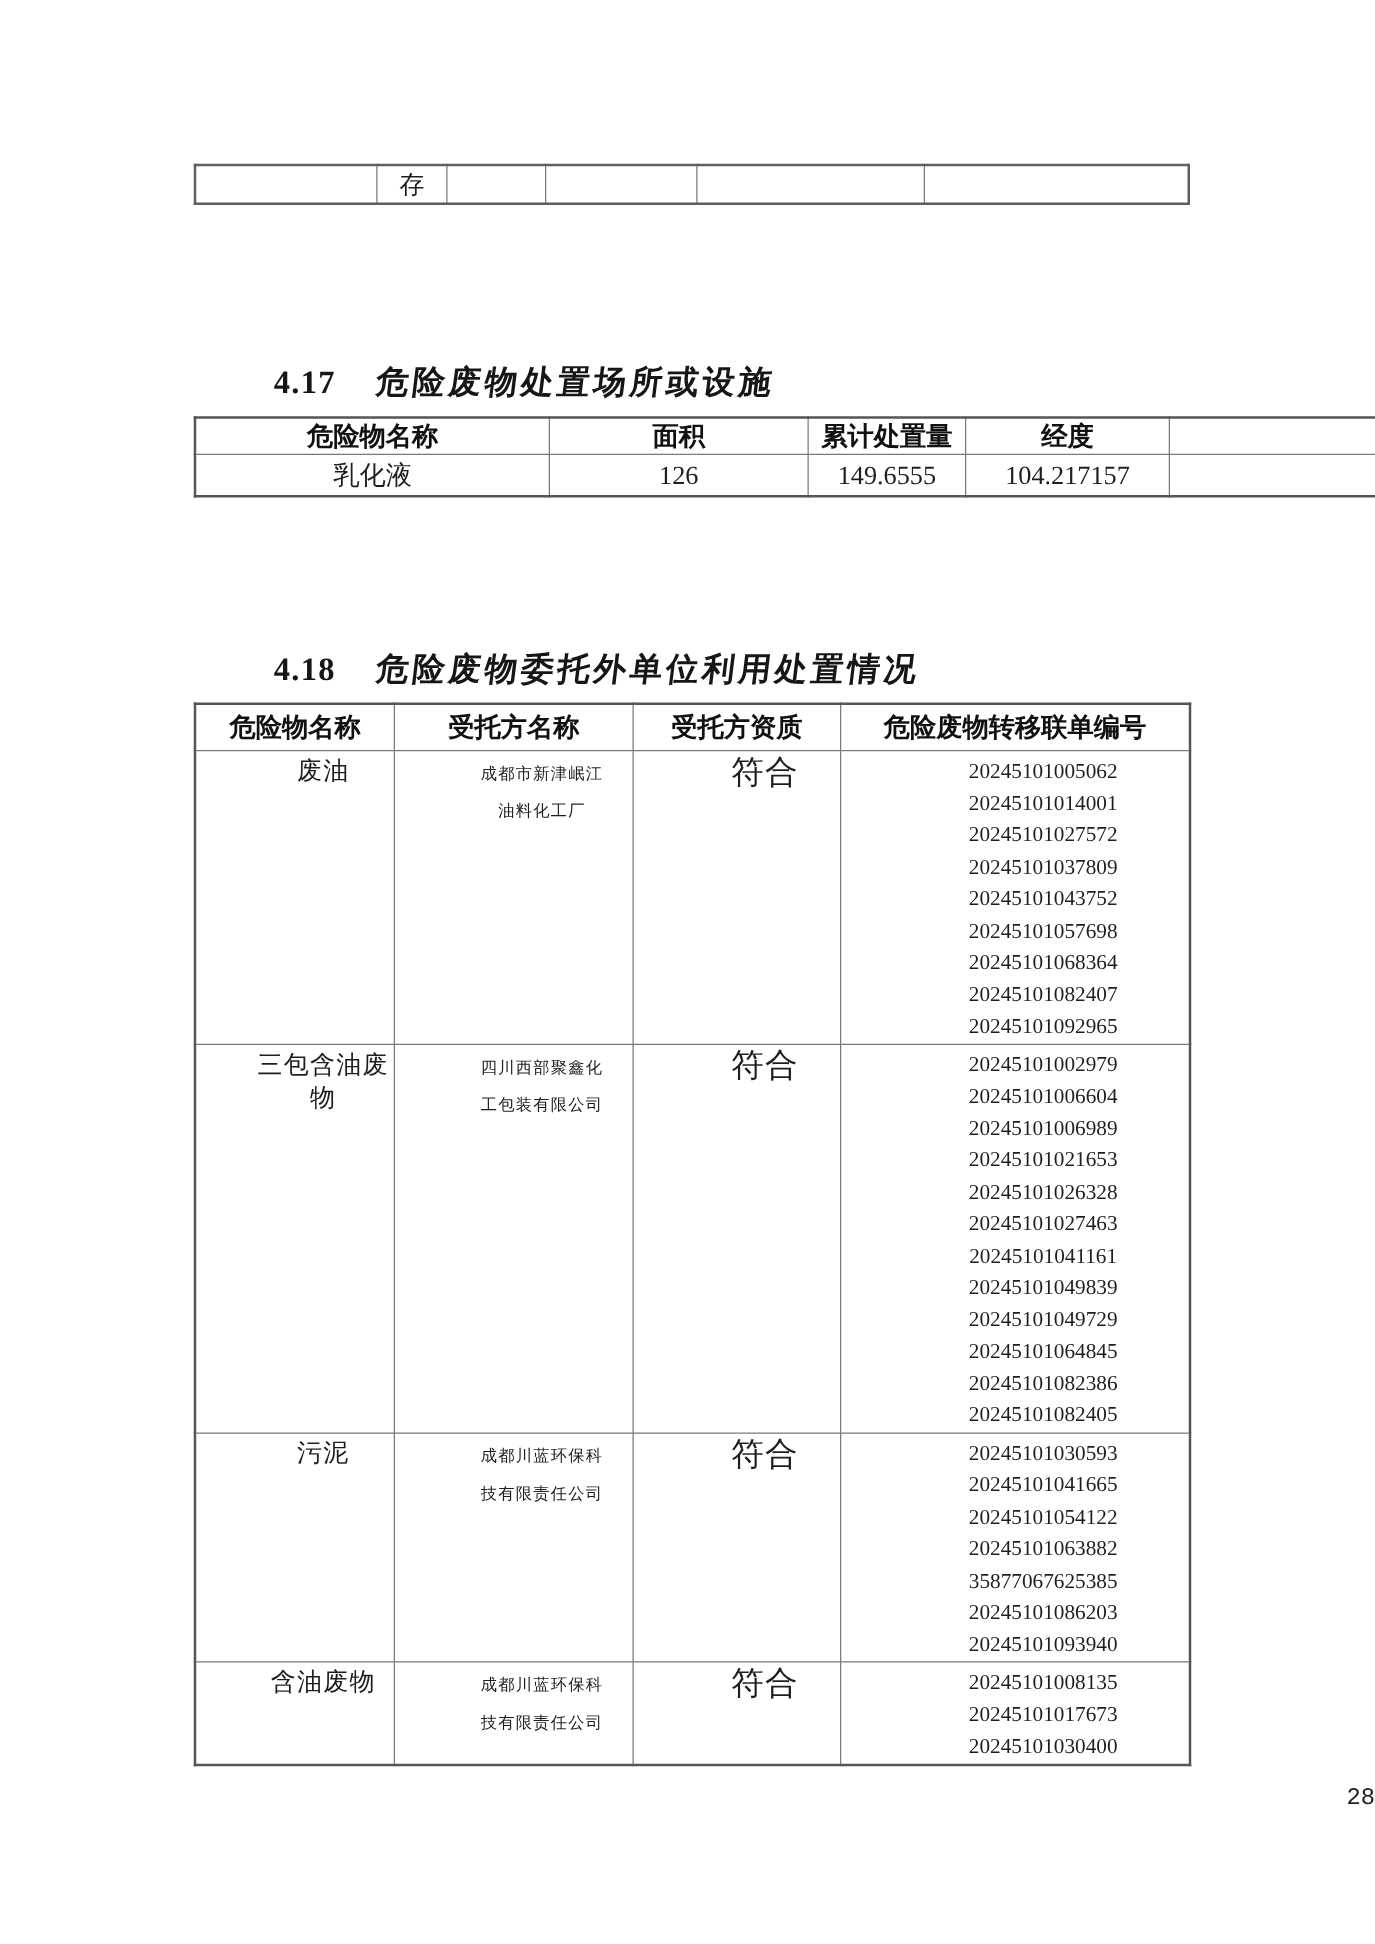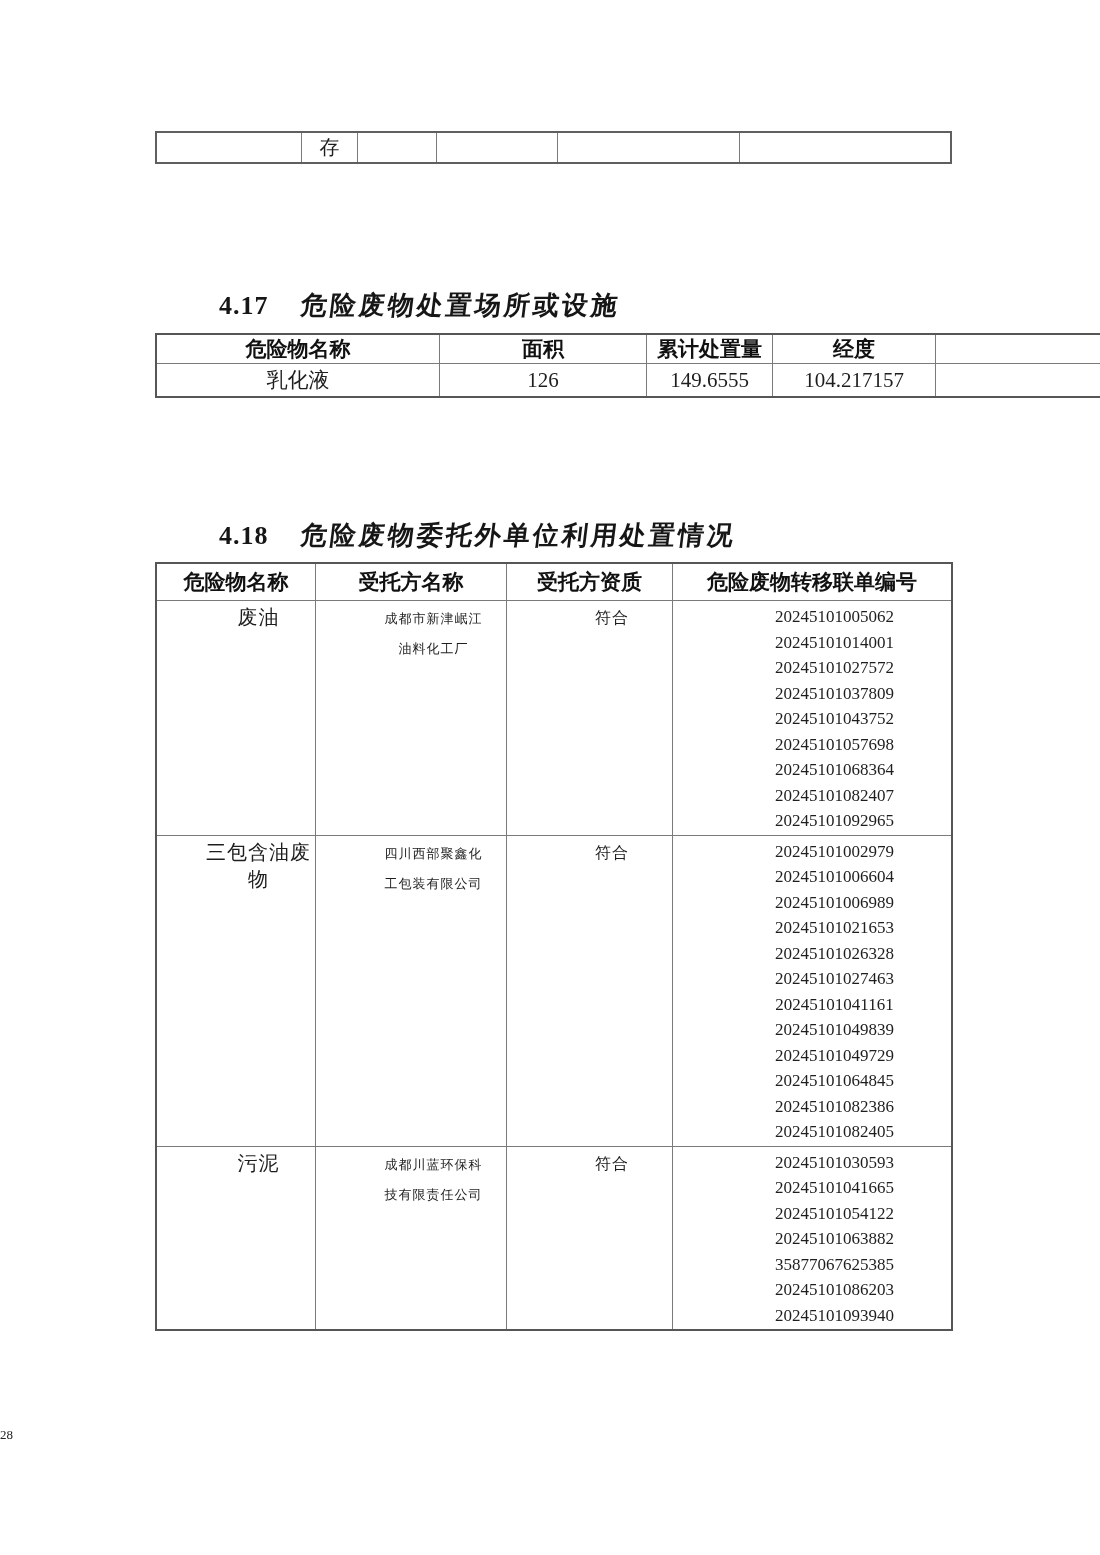--- a/index.html
+++ b/index.html
@@ -124,37 +124,38 @@
     font-size: 20px;
     line-height: 27px;
     letter-spacing: 1px;
   }
   .t418 td.c-consignee {
     font-size: 13px;
     line-height: 30px;
     letter-spacing: 1px;
   }
   .t418 td.c-qual {
-    font-size: 16px;
+    font-size: 26px;
     line-height: 27px;
     letter-spacing: 1px;
   }
   .t418 td.c-manifest {
     font-size: 17px;
     line-height: 25.5px;
   }
 
   
   .pageno {
     top: 1427px;
     left: 0;
     width: 1100px;
-    text-align: left;
-    font-size: 13px;
+    text-align: right;
+    font-size: 19px;
     color: #222222;
+    font-family: Liberation Mono, monospace;
   }
 </style>
 </head>
 <body>
 
 <div>
 
   <table class="frag abs">
     <tbody id="frag-body">
         <tr>
@@ -258,18 +259,31 @@
           <td class="c-manifest">
             <div>20245101030593</div>
             <div>20245101041665</div>
             <div>20245101054122</div>
             <div>20245101063882</div>
             <div>35877067625385</div>
             <div>20245101086203</div>
             <div>20245101093940</div>
           </td>
         </tr>
+        <tr>
+          <td class="c-waste">含油废物</td>
+          <td class="c-consignee">
+            <div>成都川蓝环保科</div>
+            <div>技有限责任公司</div>
+          </td>
+          <td class="c-qual">符合</td>
+          <td class="c-manifest">
+            <div>20245101008135</div>
+            <div>20245101017673</div>
+            <div>20245101030400</div>
+          </td>
+        </tr>
       </tbody>
   </table>
 
   <div class="pageno abs">28</div>
 
 </div>
 
 </body></html>

